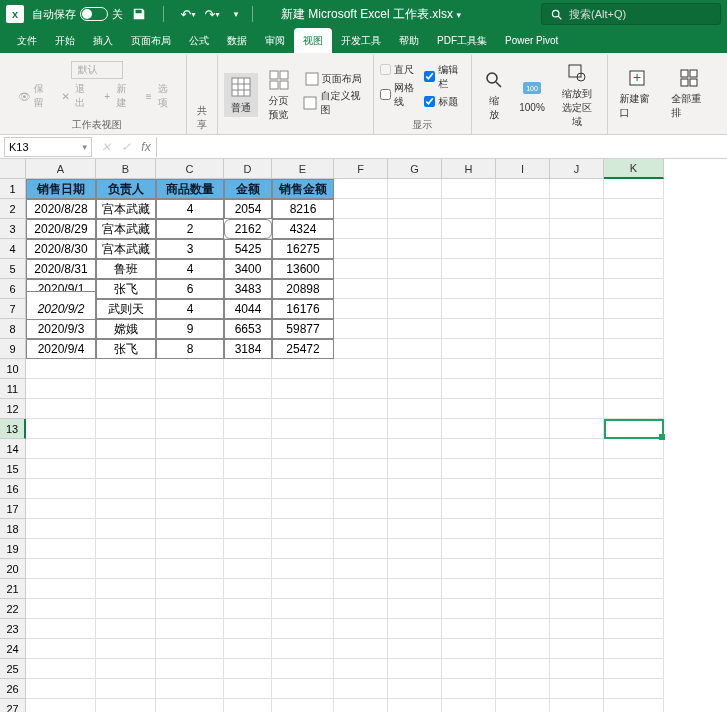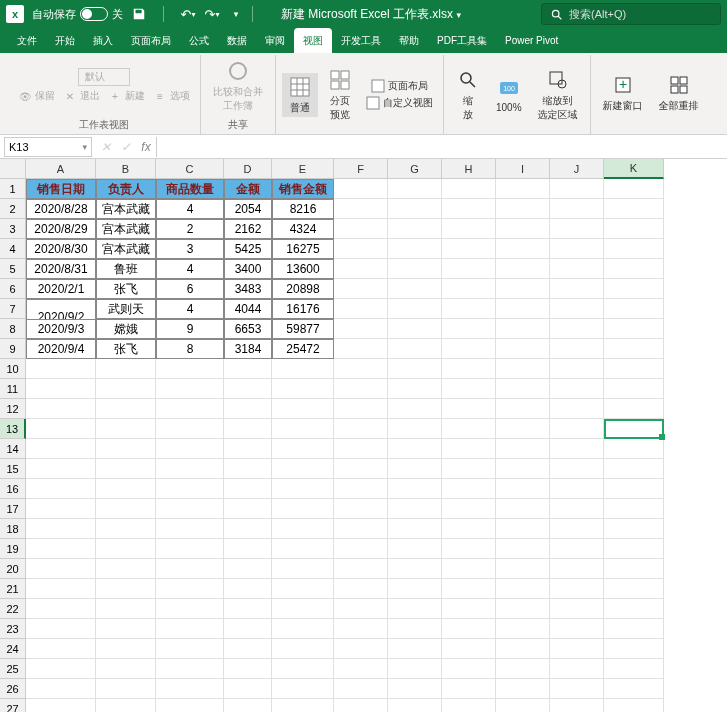--- a/index.html
+++ b/index.html
@@ -40,21 +40,21 @@
 .grid-wrap{display:flex;height:560px;overflow:hidden;}
 .corner{width:26px;height:20px;background:#f0f0f0;border-right:1px solid #ccc;border-bottom:1px solid #ccc;}
 .colheads{display:flex;height:20px;}
 .colhead{background:#f0f0f0;border-right:1px solid #ccc;border-bottom:1px solid #ccc;display:flex;align-items:center;justify-content:center;font-size:11px;color:#333;}
 .colhead.sel{background:#d4ead8;border-bottom:2px solid #107c41;}
 .rowheads{width:26px;}
 .rowhead{background:#f0f0f0;border-right:1px solid #ccc;border-bottom:1px solid #ccc;display:flex;align-items:center;justify-content:center;font-size:11px;height:20px;}
 .rowhead.sel{background:#d4ead8;border-right:2px solid #107c41;}
 .cells{position:relative;}
 .cell{position:absolute;border-right:1px solid #e0e0e0;border-bottom:1px solid #e0e0e0;display:flex;align-items:center;justify-content:center;font-size:12px;background:#fff;}
-.cell.th{background:#5eb3e4;color:#7f1d1d;font-weight:bold;border:1px solid #888;text-align:right;}
+.cell.th{background:#5eb3e4;color:#0f172a;font-weight:bold;border:1px solid #888;text-align:right;}
 .cell.td{border:1px solid #888;justify-content:center;}
 .cell.sel{border:2px solid #21a366;z-index:5;}
 .sel-handle{position:absolute;width:6px;height:6px;background:#21a366;right:-3px;bottom:-3px;}
 svg{display:block;}
 </style>
 </head>
 <body>
 
 <div class="titlebar">
   <div class="app-icon">x</div>
@@ -124,29 +124,20 @@
               <span class="ricon">≡</span>
               <span>选项</span>
             </div>
         </div>
       </div>
     </div>
     <div class="rgroup-label">工作表视图</div>
   </div>
   <div class="rgroup">
     <div class="rgroup-body">
-      <div class="rbtn disabled">
-          <div class="ricon">
-            <svg width="20" height="20">
-              <circle cx="10" cy="10" r="8" fill="none" stroke="#aaa" stroke-width="2"></circle>
-            </svg>
-          </div>
-          <span style="white-space:pre-line;text-align:center">比较和合并
-工作簿</span>
-        </div>
     </div>
     <div class="rgroup-label">共享</div>
   </div>
   <div class="rgroup">
     <div class="rgroup-body">
       <div class="rbtn" style="background:#ddd">
           <div class="ricon">
             <svg width="22" height="22">
               <rect x="2" y="2" width="18" height="18" fill="#fff" stroke="#888"></rect>
               <line x1="8" y1="2" x2="8" y2="20" stroke="#888"></line>
@@ -181,20 +172,45 @@
         <div class="rbtn small">
             <span class="ricon">
               <svg width="14" height="14">
                 <rect x="1" y="1" width="12" height="12" fill="#fff" stroke="#888"></rect>
               </svg>
             </span>
             <span>自定义视图</span>
           </div>
       </div>
     </div>
+  </div>
+  <div class="rgroup">
+    <div class="rgroup-body">
+      <div class="rstack" style="gap:4px">
+        <label class="chk">
+            <input type="checkbox" disabled="" style="">
+            <span>直尺</span>
+          </label>
+        <label class="chk">
+            <input type="checkbox" style="">
+            <span>网格线</span>
+          </label>
+      </div>
+      <div class="rstack" style="gap:4px">
+        <label class="chk">
+            <input type="checkbox" checked="" style="">
+            <span>编辑栏</span>
+          </label>
+        <label class="chk">
+            <input type="checkbox" checked="" style="">
+            <span>标题</span>
+          </label>
+      </div>
+    </div>
+    <div class="rgroup-label">显示</div>
   </div>
   <div class="rgroup">
     <div class="rgroup-body">
       <div class="rbtn">
           <div class="ricon">
             <svg width="20" height="20">
               <circle cx="8" cy="8" r="5" fill="none" stroke="#333" stroke-width="1.5"></circle>
               <line x1="12" y1="12" x2="17" y2="17" stroke="#333" stroke-width="1.5"></line>
             </svg>
           </div>
@@ -611,38 +627,38 @@
         <div class="cell th" style="left: 198px; top: 0px; width: 48px; height: 20px;">金额</div>
         <div class="cell th" style="left: 246px; top: 0px; width: 62px; height: 20px;">销售金额</div>
         <div class="cell td" style="left: 0px; top: 20px; width: 70px; height: 20px;">2020/8/28</div>
         <div class="cell td" style="left: 70px; top: 20px; width: 60px; height: 20px;">宫本武藏</div>
         <div class="cell td" style="left: 130px; top: 20px; width: 68px; height: 20px;">4</div>
         <div class="cell td" style="left: 198px; top: 20px; width: 48px; height: 20px;">2054</div>
         <div class="cell td" style="left: 246px; top: 20px; width: 62px; height: 20px;">8216</div>
         <div class="cell td" style="left: 0px; top: 40px; width: 70px; height: 20px;">2020/8/29</div>
         <div class="cell td" style="left: 70px; top: 40px; width: 60px; height: 20px;">宫本武藏</div>
         <div class="cell td" style="left: 130px; top: 40px; width: 68px; height: 20px;">2</div>
-        <div class="cell td" style="left: 198px; top: 40px; width: 48px; height: 20px;">2162</div>
+        <div class="cell td" style="left: 198px; top: 40px; width: 48px; height: 20px; border-radius: 6px;">2162</div>
         <div class="cell td" style="left: 246px; top: 40px; width: 62px; height: 20px;">4324</div>
         <div class="cell td" style="left: 0px; top: 60px; width: 70px; height: 20px;">2020/8/30</div>
         <div class="cell td" style="left: 70px; top: 60px; width: 60px; height: 20px;">宫本武藏</div>
         <div class="cell td" style="left: 130px; top: 60px; width: 68px; height: 20px;">3</div>
         <div class="cell td" style="left: 198px; top: 60px; width: 48px; height: 20px;">5425</div>
         <div class="cell td" style="left: 246px; top: 60px; width: 62px; height: 20px;">16275</div>
         <div class="cell td" style="left: 0px; top: 80px; width: 70px; height: 20px;">2020/8/31</div>
         <div class="cell td" style="left: 70px; top: 80px; width: 60px; height: 20px;">鲁班</div>
         <div class="cell td" style="left: 130px; top: 80px; width: 68px; height: 20px;">4</div>
         <div class="cell td" style="left: 198px; top: 80px; width: 48px; height: 20px;">3400</div>
         <div class="cell td" style="left: 246px; top: 80px; width: 62px; height: 20px;">13600</div>
-        <div class="cell td" style="left: 0px; top: 100px; width: 70px; height: 20px;">2020/2/1</div>
+        <div class="cell td" style="left: 0px; top: 100px; width: 70px; height: 20px;">2020/9/1</div>
         <div class="cell td" style="left: 70px; top: 100px; width: 60px; height: 20px;">张飞</div>
         <div class="cell td" style="left: 130px; top: 100px; width: 68px; height: 20px;">6</div>
         <div class="cell td" style="left: 198px; top: 100px; width: 48px; height: 20px;">3483</div>
         <div class="cell td" style="left: 246px; top: 100px; width: 62px; height: 20px;">20898</div>
-        <div class="cell td" style="left: 0px; top: 120px; width: 70px; height: 36px;">2020/9/2</div>
+        <div class="cell td" style="left: 0px; top: 112px; width: 70px; height: 36px; font-style: italic;">2020/9/2</div>
         <div class="cell td" style="left: 70px; top: 120px; width: 60px; height: 20px;">武则天</div>
         <div class="cell td" style="left: 130px; top: 120px; width: 68px; height: 20px;">4</div>
         <div class="cell td" style="left: 198px; top: 120px; width: 48px; height: 20px;">4044</div>
         <div class="cell td" style="left: 246px; top: 120px; width: 62px; height: 20px;">16176</div>
         <div class="cell td" style="left: 0px; top: 140px; width: 70px; height: 20px;">2020/9/3</div>
         <div class="cell td" style="left: 70px; top: 140px; width: 60px; height: 20px;">嫦娥</div>
         <div class="cell td" style="left: 130px; top: 140px; width: 68px; height: 20px;">9</div>
         <div class="cell td" style="left: 198px; top: 140px; width: 48px; height: 20px;">6653</div>
         <div class="cell td" style="left: 246px; top: 140px; width: 62px; height: 20px;">59877</div>
         <div class="cell td" style="left: 0px; top: 160px; width: 70px; height: 20px;">2020/9/4</div>

